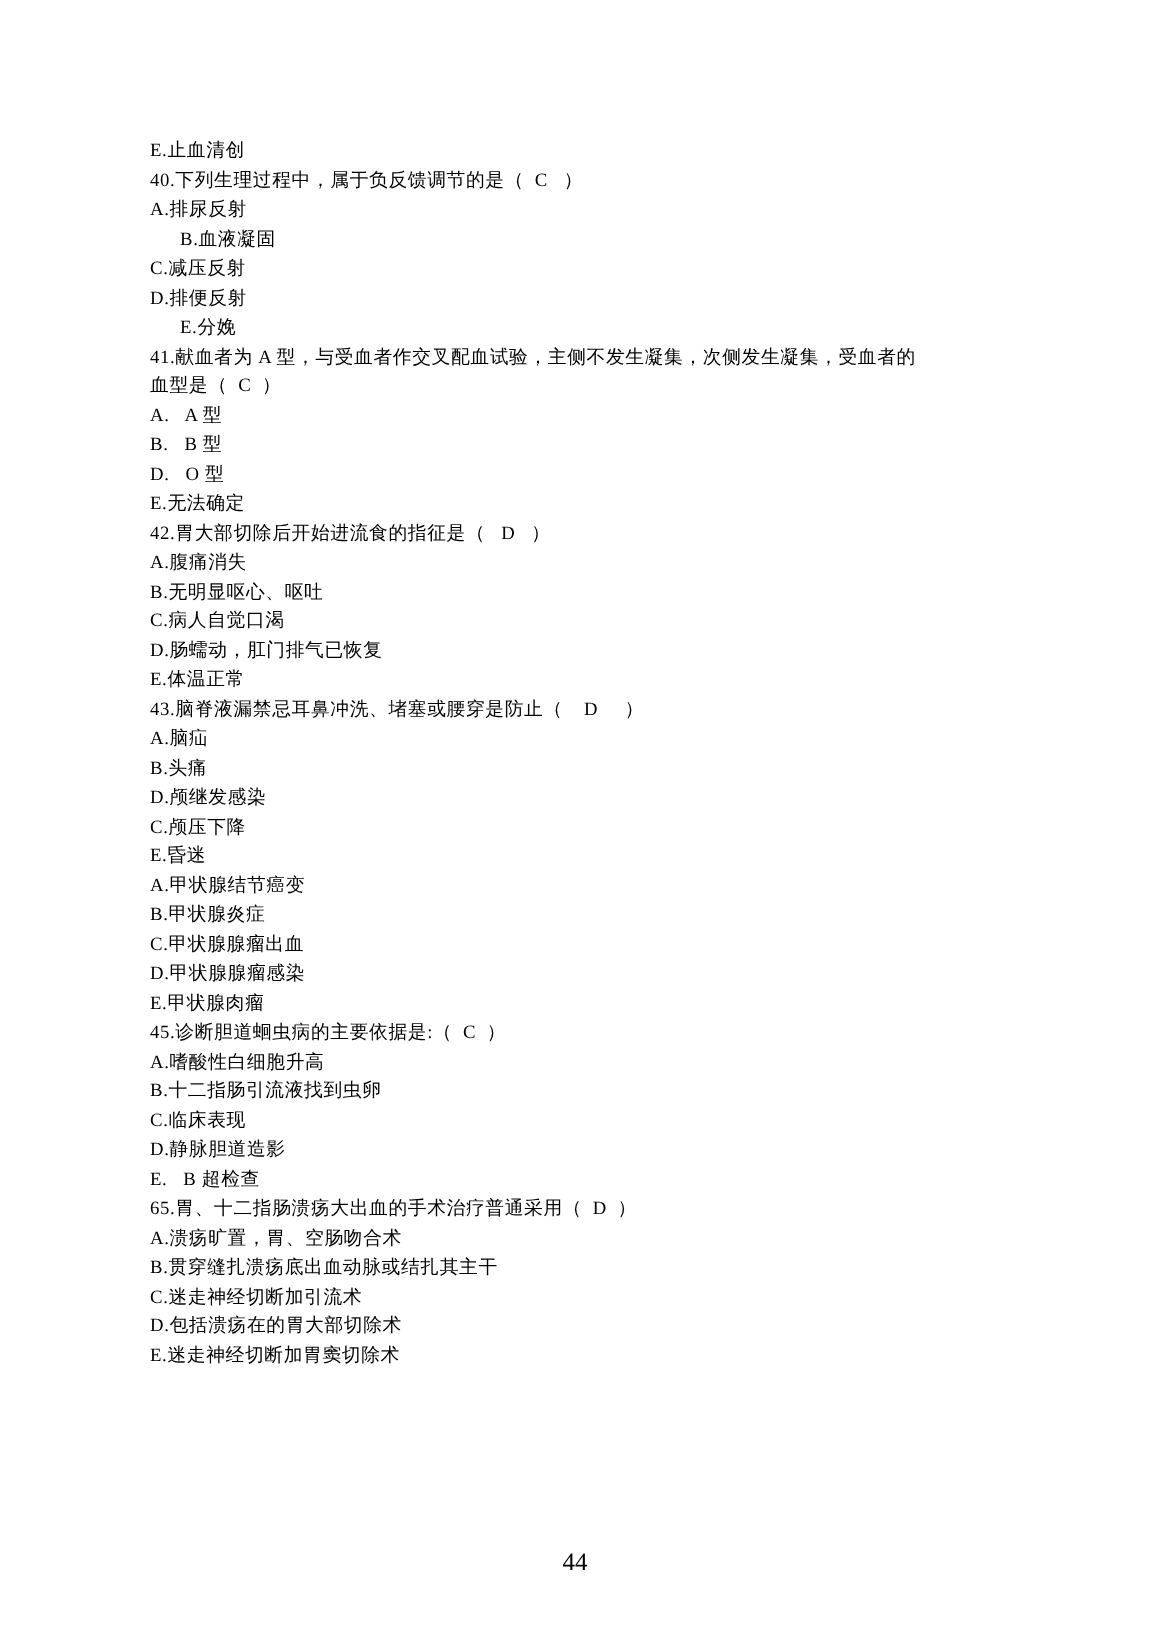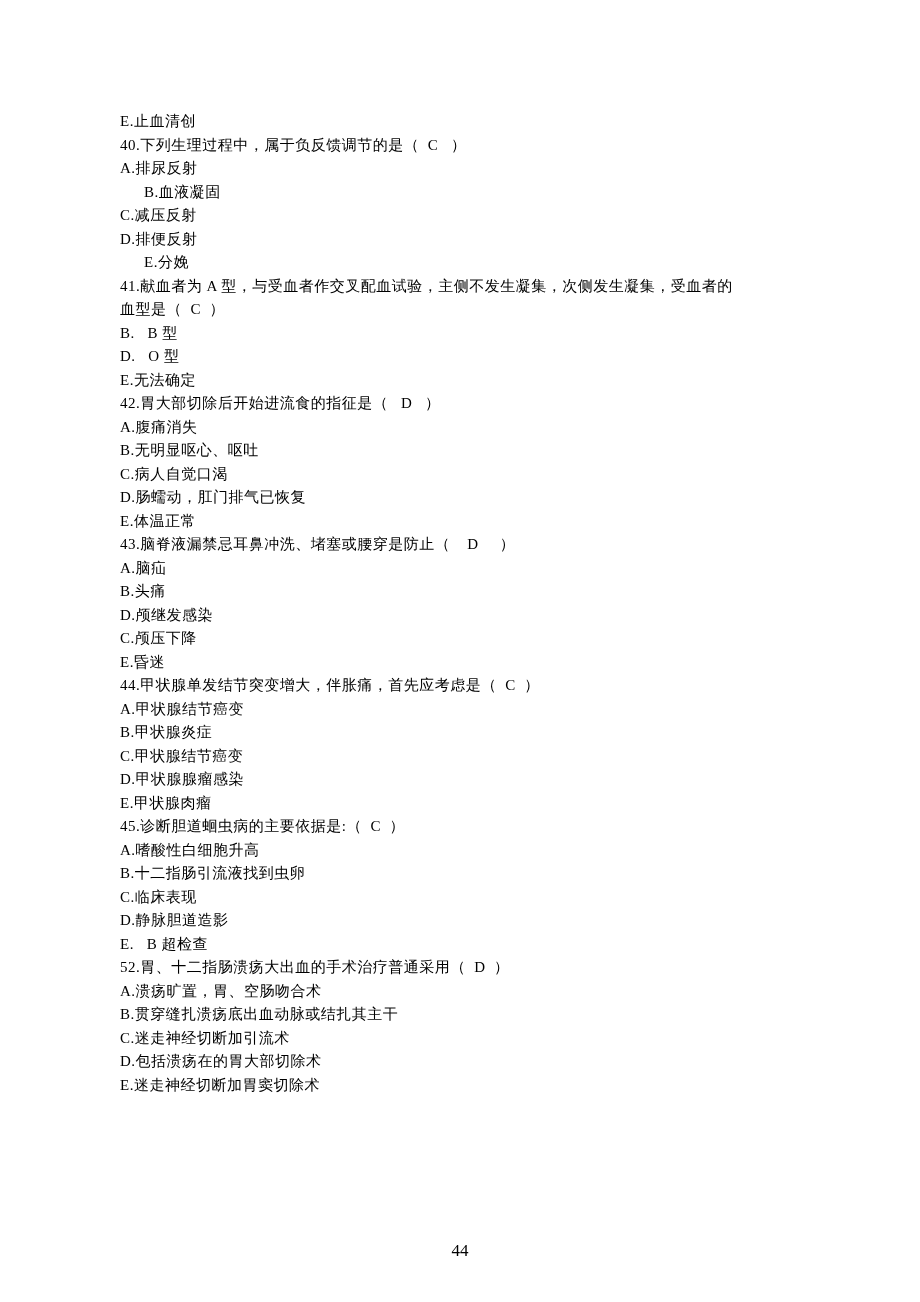--- a/index.html
+++ b/index.html
@@ -25,65 +25,65 @@
   }
   .indent {
     padding-left: 24px;
   }
   .footer {
     position: absolute;
     bottom: 40px;
     left: 0;
     width: 920px;
     text-align: center;
-    font-size: 17px;
+    font-size: 20px;
   }
 </style>
 </head>
 <body>
 
 <div class="page">
   <div id="content">
       <div class="line ">E.止血清创</div>
       <div class="line ">40.下列生理过程中，属于负反馈调节的是（  C   ）</div>
       <div class="line ">A.排尿反射</div>
       <div class="line indent">B.血液凝固</div>
       <div class="line ">C.减压反射</div>
       <div class="line ">D.排便反射</div>
       <div class="line indent">E.分娩</div>
       <div class="line ">41.献血者为 A 型，与受血者作交叉配血试验，主侧不发生凝集，次侧发生凝集，受血者的</div>
       <div class="line ">血型是（  C  ）</div>
+      <div class="line ">A.   A 型</div>
       <div class="line ">B.   B 型</div>
       <div class="line ">D.   O 型</div>
       <div class="line ">E.无法确定</div>
       <div class="line ">42.胃大部切除后开始进流食的指征是（   D   ）</div>
       <div class="line ">A.腹痛消失</div>
       <div class="line ">B.无明显呕心、呕吐</div>
       <div class="line ">C.病人自觉口渴</div>
       <div class="line ">D.肠蠕动，肛门排气已恢复</div>
       <div class="line ">E.体温正常</div>
       <div class="line ">43.脑脊液漏禁忌耳鼻冲洗、堵塞或腰穿是防止（    D     ）</div>
       <div class="line ">A.脑疝</div>
       <div class="line ">B.头痛</div>
       <div class="line ">D.颅继发感染</div>
       <div class="line ">C.颅压下降</div>
       <div class="line ">E.昏迷</div>
-      <div class="line ">44.甲状腺单发结节突变增大，伴胀痛，首先应考虑是（  C  ）</div>
       <div class="line ">A.甲状腺结节癌变</div>
       <div class="line ">B.甲状腺炎症</div>
-      <div class="line ">C.甲状腺结节癌变</div>
+      <div class="line ">C.甲状腺腺瘤出血</div>
       <div class="line ">D.甲状腺腺瘤感染</div>
       <div class="line ">E.甲状腺肉瘤</div>
       <div class="line ">45.诊断胆道蛔虫病的主要依据是:（  C  ）</div>
       <div class="line ">A.嗜酸性白细胞升高</div>
       <div class="line ">B.十二指肠引流液找到虫卵</div>
       <div class="line ">C.临床表现</div>
       <div class="line ">D.静脉胆道造影</div>
       <div class="line ">E.   B 超检查</div>
-      <div class="line ">52.胃、十二指肠溃疡大出血的手术治疗普通采用（  D  ）</div>
+      <div class="line ">65.胃、十二指肠溃疡大出血的手术治疗普通采用（  D  ）</div>
       <div class="line ">A.溃疡旷置，胃、空肠吻合术</div>
       <div class="line ">B.贯穿缝扎溃疡底出血动脉或结扎其主干</div>
       <div class="line ">C.迷走神经切断加引流术</div>
       <div class="line ">D.包括溃疡在的胃大部切除术</div>
       <div class="line ">E.迷走神经切断加胃窦切除术</div>
     </div>
   <div class="footer">44</div>
 </div>
 
 </body></html>

